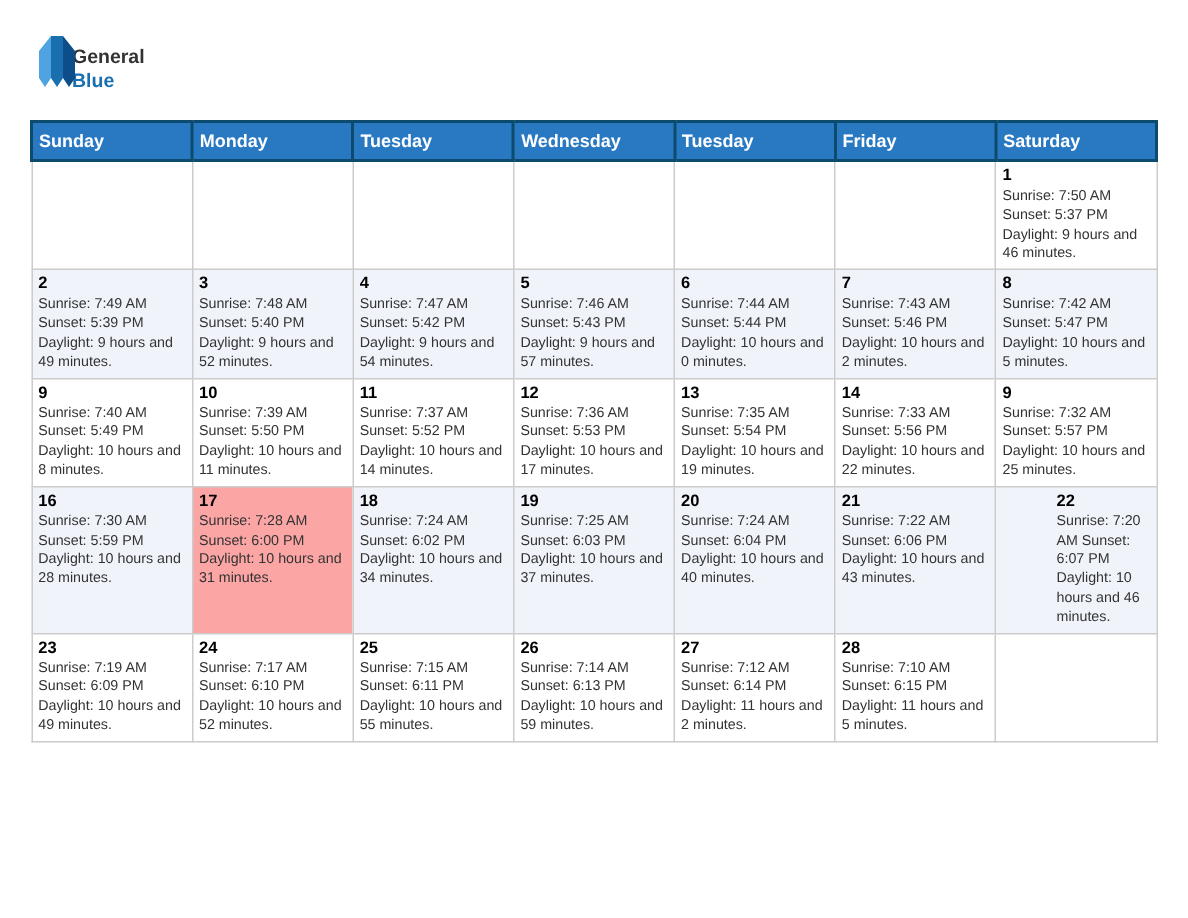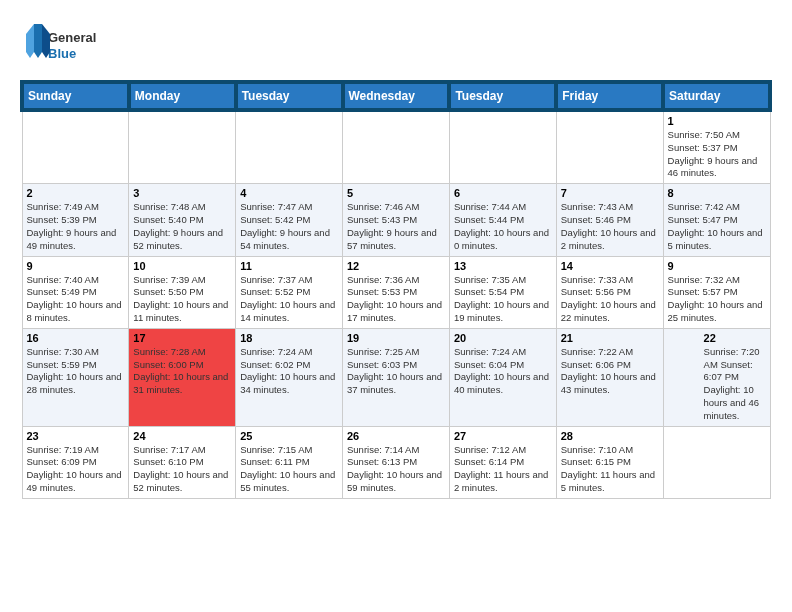--- a/index.html
+++ b/index.html
@@ -33,21 +33,21 @@
       width: 100%;
       border-collapse: collapse;
       font-size: 10.5px;
     }
     .calendar th {
       background: #2979c2;
       color: #fff;
       padding: 5px 4px;
       text-align: left;
       font-size: 12px;
-      border: 4px solid #0c4a6e;
+      border: 2px solid #0c4a6e;
     }
     .calendar td {
       border: 1px solid #ccc;
       vertical-align: top;
       padding: 3px 4px;
       width: 107px;
       min-height: 80px;
       background: #fff;
     }
     .calendar tr:nth-child(even) td {
@@ -214,21 +214,21 @@
 Daylight: 10 hours and 25 minutes.</div>
         </td>
       </tr>
       <tr>
         <td style="background: rgb(240, 244, 250);">
           <span class="day-num">16</span>
           <div class="day-info">Sunrise: 7:30 AM
 Sunset: 5:59 PM
 Daylight: 10 hours and 28 minutes.</div>
         </td>
-        <td style="background: #ef4444;">
+        <td style="background: #fca5a5;">
           <span class="day-num">17</span>
           <div class="day-info">Sunrise: 7:28 AM
 Sunset: 6:00 PM
 Daylight: 10 hours and 31 minutes.</div>
         </td>
         <td style="background: rgb(240, 244, 250);">
           <span class="day-num">18</span>
           <div class="day-info">Sunrise: 7:24 AM
 Sunset: 6:02 PM
 Daylight: 10 hours and 34 minutes.</div>

